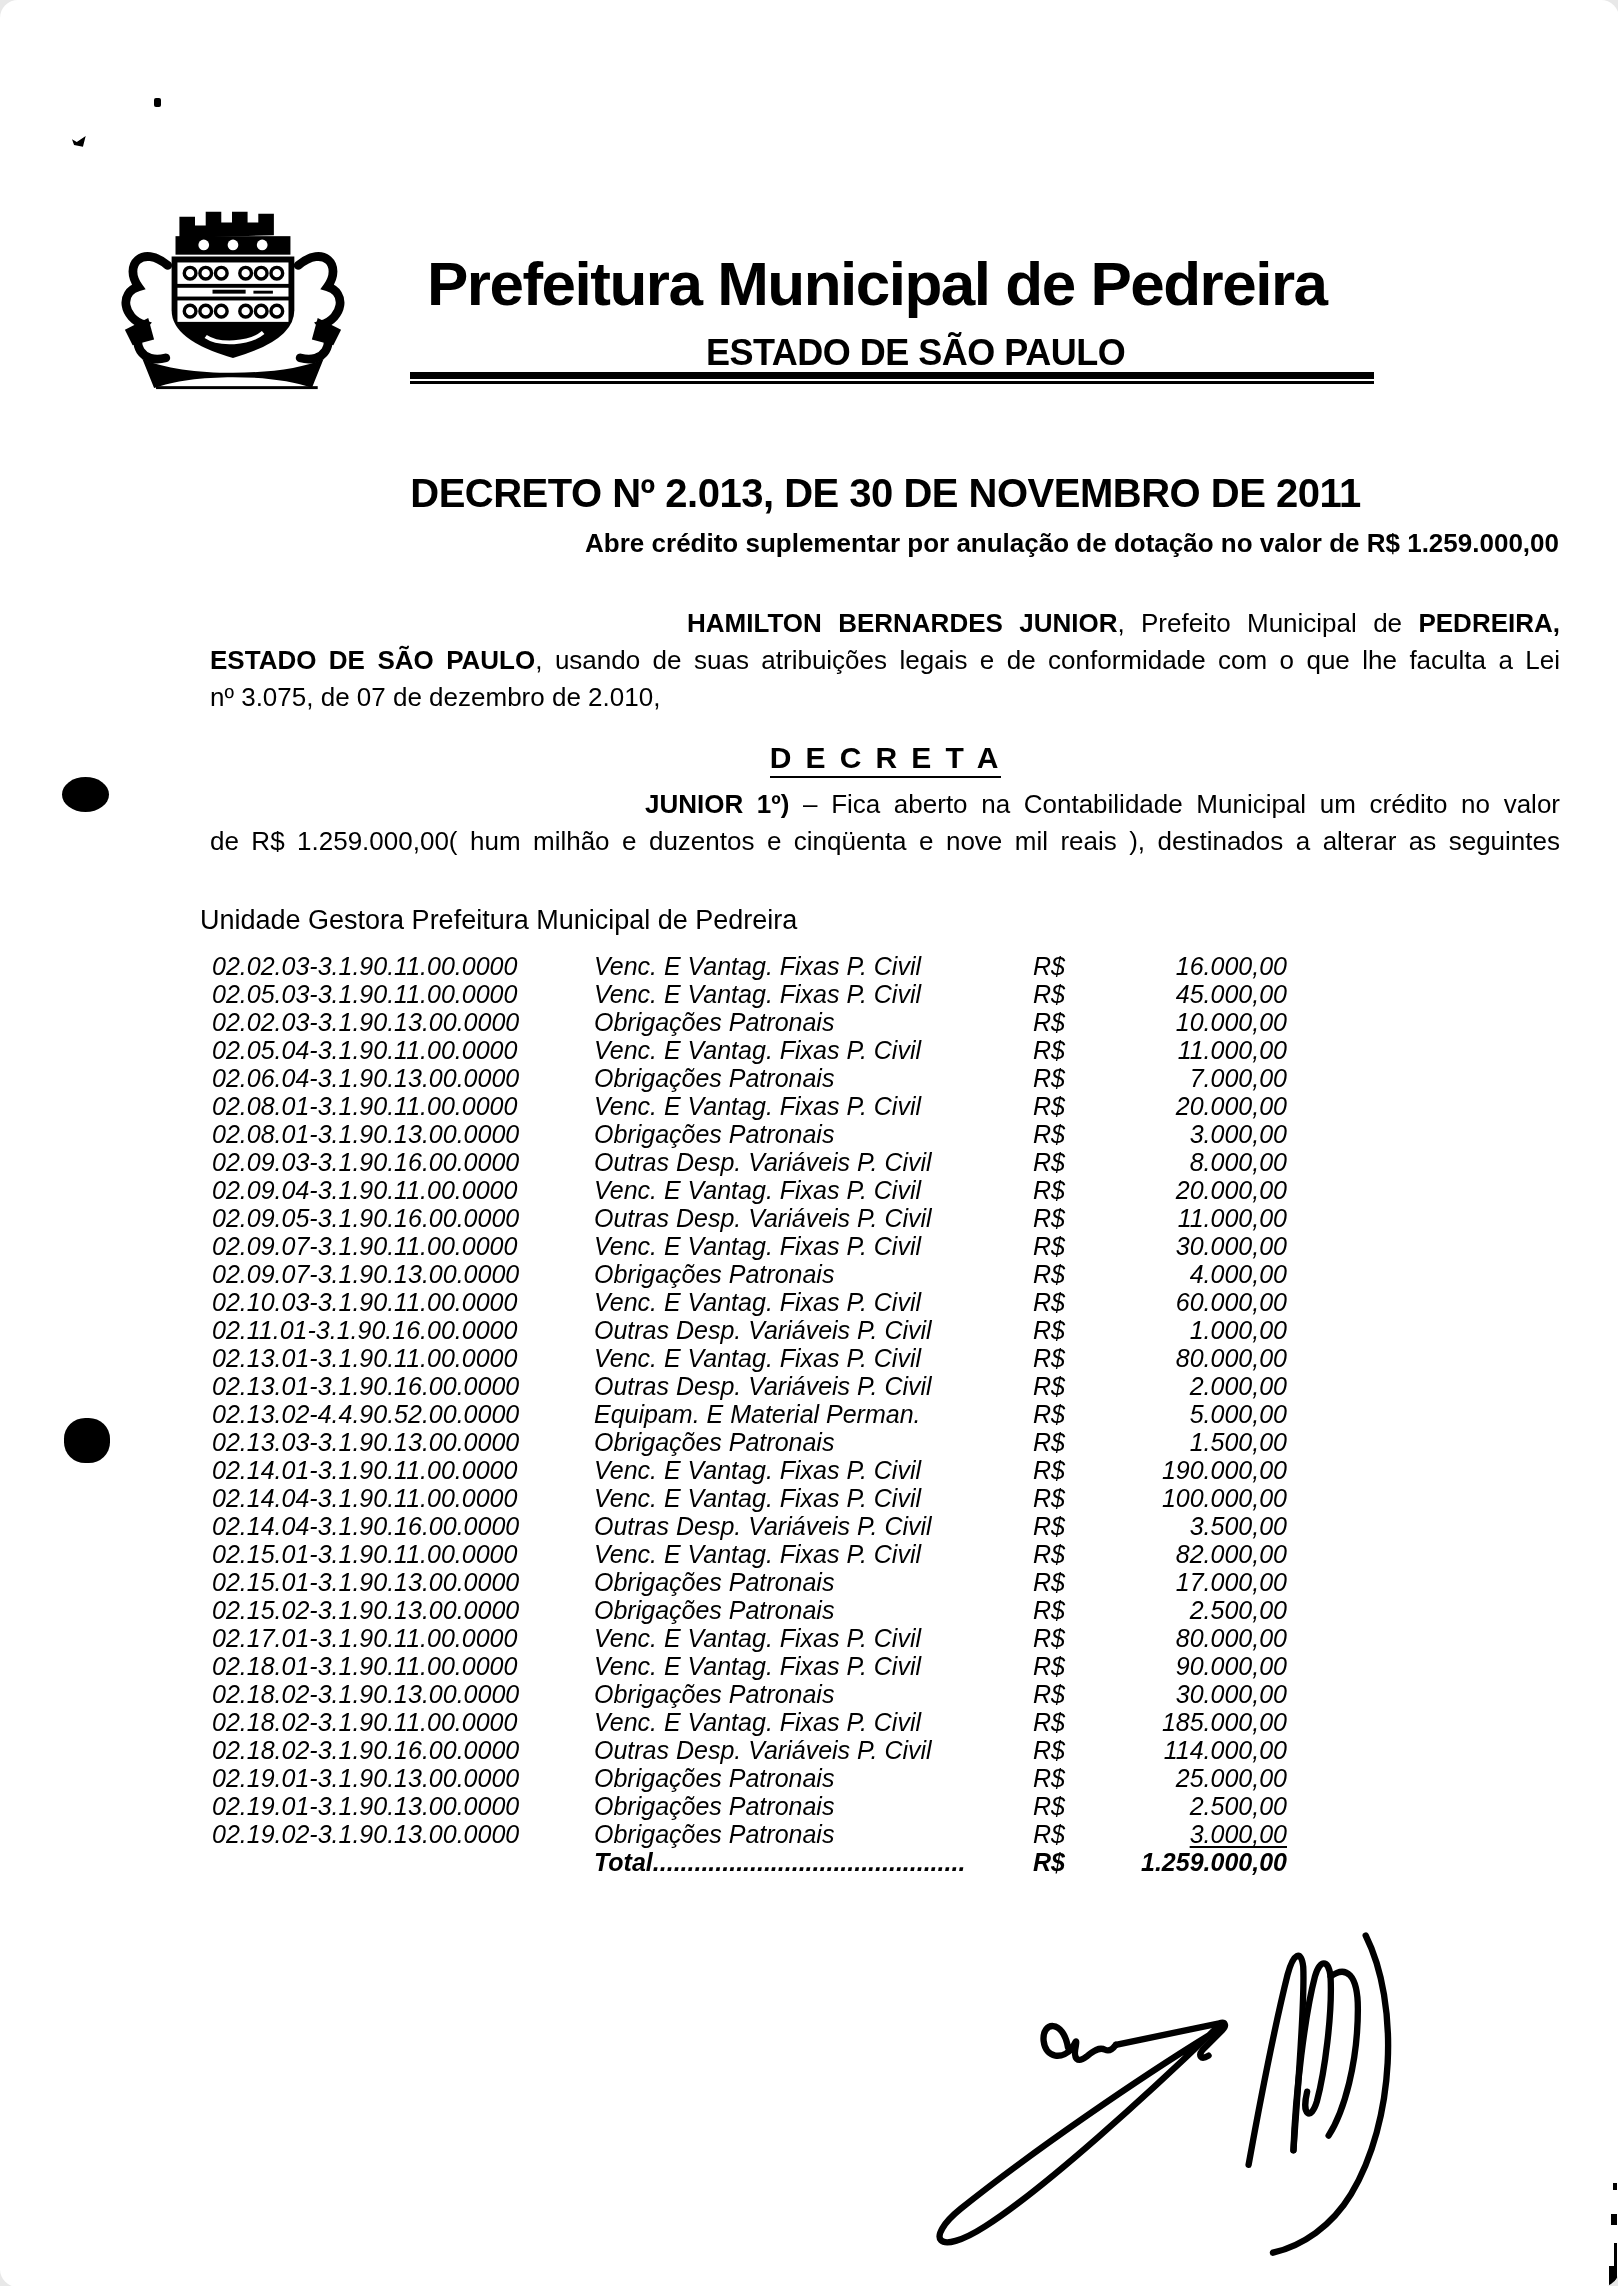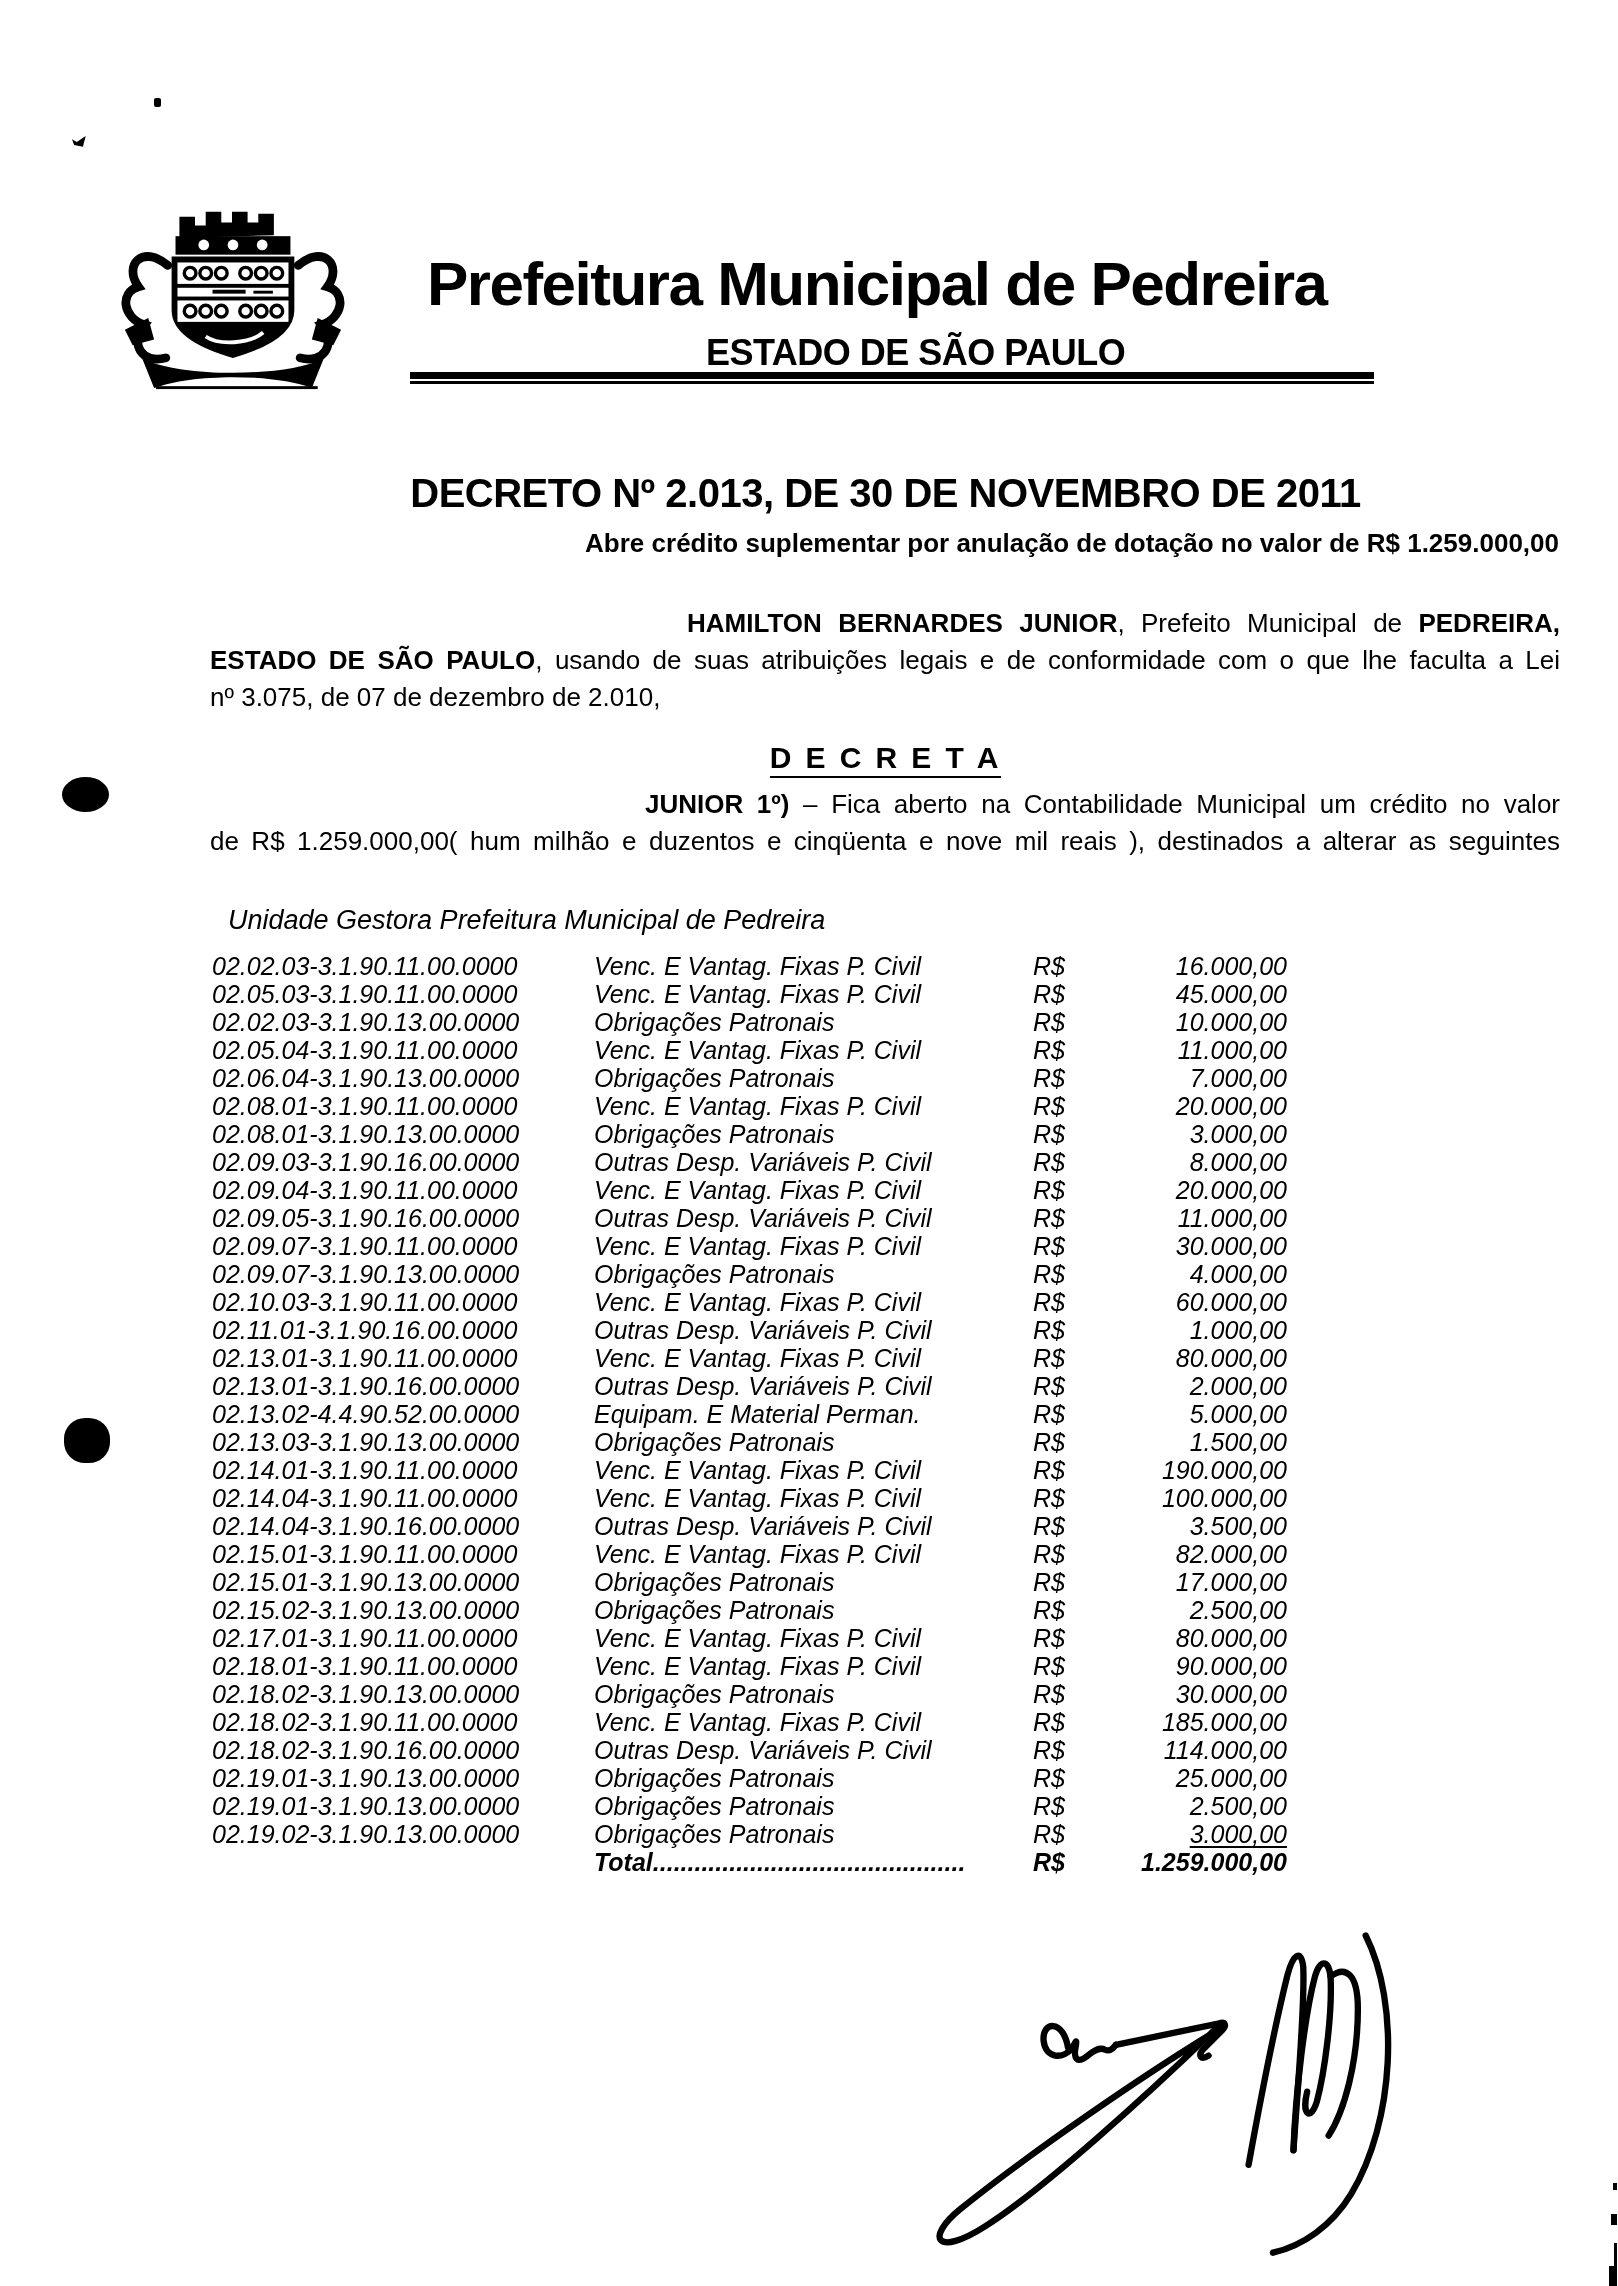--- a/index.html
+++ b/index.html
@@ -1,17 +1,17 @@
 <!DOCTYPE html>
 <html><head>
 <meta charset="utf-8">
 <style>
   html,body{margin:0;padding:0;background:#e8e8e8;}
   .page{position:relative;width:1619px;height:2287px;background:#ffffff;overflow:hidden;
-        font-family:"Liberation Sans","DejaVu Sans",sans-serif;color:#000;}
+        font-family:"Liberation Sans","DejaVu Sans",sans-serif;color:#000;border-radius:18px;}
   .abs{position:absolute;}
 
   
   .org-name{left:427px;top:248px;font-size:62px;font-weight:bold;letter-spacing:-1.5px;white-space:nowrap;}
   .state-line{left:706px;top:332px;font-size:36px;font-weight:bold;letter-spacing:-0.5px;white-space:nowrap;}
   .rule-heavy{left:410px;top:372px;width:964px;height:6.8px;background:#000;}
   .rule-thin{left:410px;top:381px;width:964px;height:2.9px;background:#000;}
 
   
   .doc-title{left:210px;top:471px;width:1351px;text-align:center;font-size:40px;font-weight:bold;
@@ -24,21 +24,21 @@
   .para .line.just{text-align:justify;text-align-last:justify;}
   .p-preamble{top:605px;}
   .p-preamble .line.ind{padding-left:477px;}
   .p-artigo{top:786px;}
   .p-artigo .line.ind{padding-left:435px;}
 
   .decreta{left:210px;top:741px;width:1351px;text-align:center;}
   .decreta span{font-size:30px;font-weight:bold;letter-spacing:2.9px;
                 border-bottom:2.9px solid #000;padding-bottom:2px;}
 
-  .unidade{left:228px;top:905px;font-size:27px;font-style:italic;white-space:nowrap;}
+  .unidade{left:200px;top:905px;font-size:27px;white-space:nowrap;}
 
   
   .btable{left:212px;top:952px;width:1083px;font-style:italic;}
   .trow{display:flex;height:28px;font-size:25px;line-height:28px;white-space:nowrap;}
   .c-code{width:382px;}
   .c-desc{width:439px;overflow:hidden;}
   .c-cur{width:98px;}
   .c-val{width:156px;text-align:right;}
   .trow.total .c-desc,.trow.total .c-cur,.trow.total .c-val{font-weight:bold;}
   .val-underline{text-decoration:underline;text-underline-offset:2.9px;}

